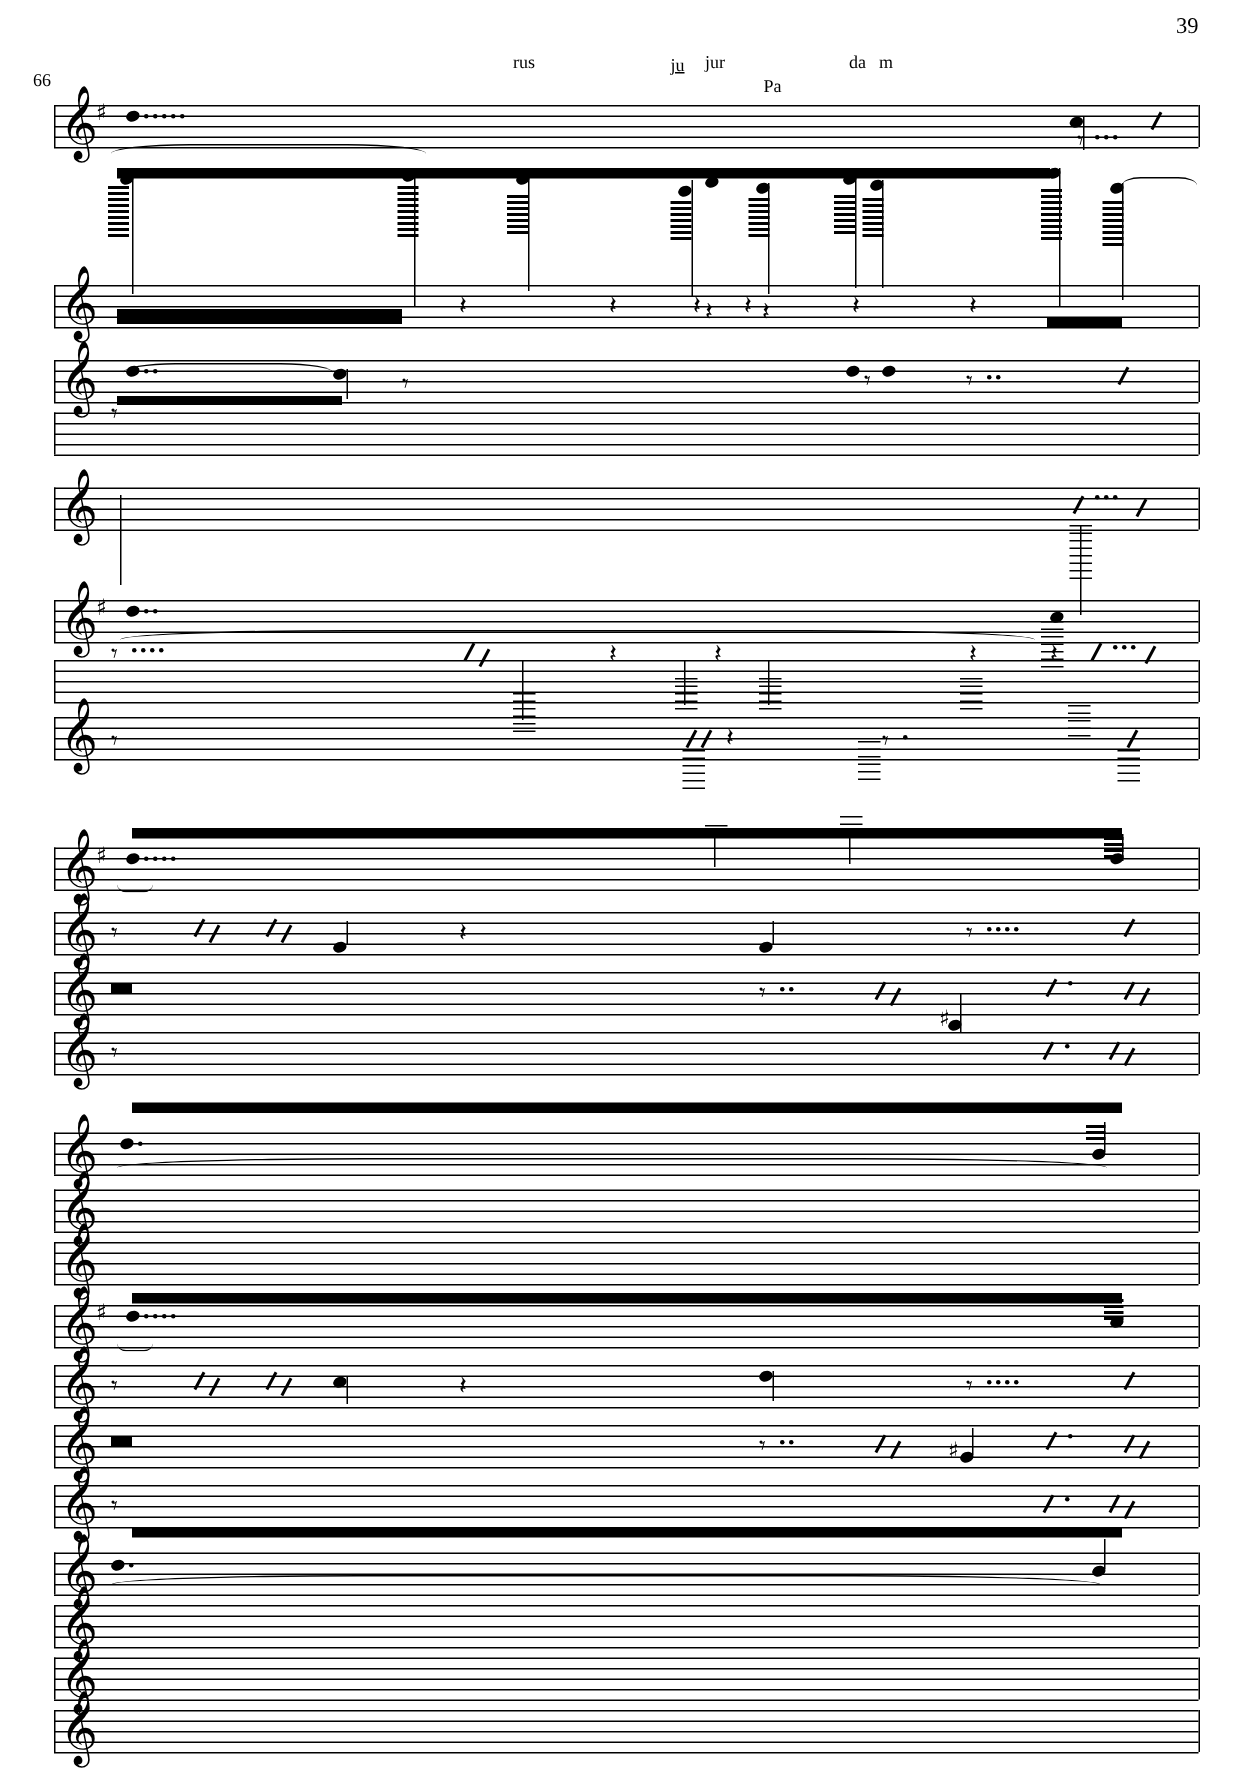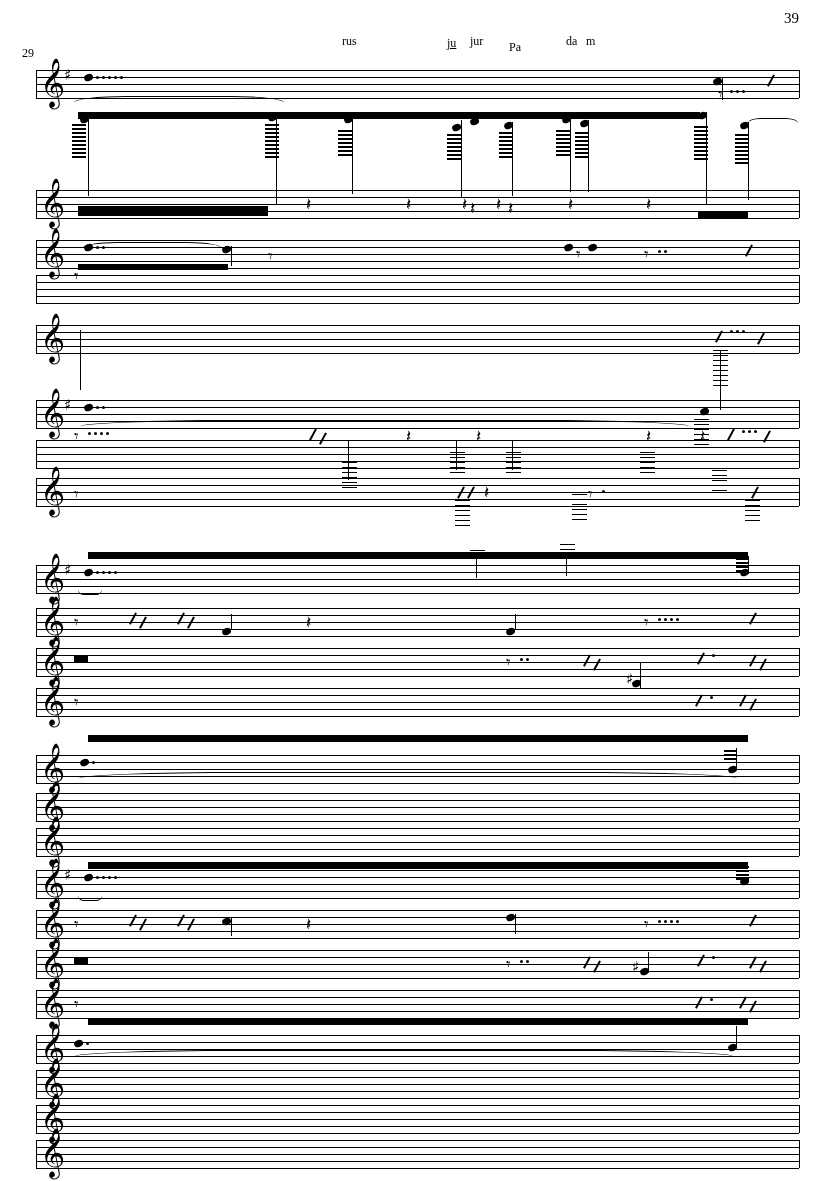--- a/index.html
+++ b/index.html
@@ -150,26 +150,26 @@
     transform: rotate(28deg);
   }
 </style>
 </head>
 <body>
 
 <div id="page">
 
   <div class="page-number">39</div>
 
-  <div class="measure-number" style="left:22px; top:46px;">29</div>
+  <div class="measure-number" style="left:22px; top:46px;">66</div>
 
   <div class="lyric" style="left:342px; top:34px;">rus</div>
   <div class="lyric" style="left:447px; top:36px;text-decoration:underline;">ju</div>
   <div class="lyric" style="left:470px; top:34px;">jur</div>
-  <div class="lyric" style="left:509px; top:40px;">Pa</div>
+  <div class="lyric" style="left:509px; top:50px;">Pa</div>
   <div class="lyric" style="left:566px; top:34px;">da</div>
   <div class="lyric" style="left:586px; top:34px;">m</div>
 
   <div id="engraving">
       <div class="sline" style="left:36px; top:70px; width:763px;"></div>
       <div class="sline" style="left:36px; top:77px; width:763px;"></div>
       <div class="sline" style="left:36px; top:84px; width:763px;"></div>
       <div class="sline" style="left:36px; top:91px; width:763px;"></div>
       <div class="sline" style="left:36px; top:98px; width:763px;"></div>
       <div class="barline" style="left:36px; top:70px; height:28px;"></div>

